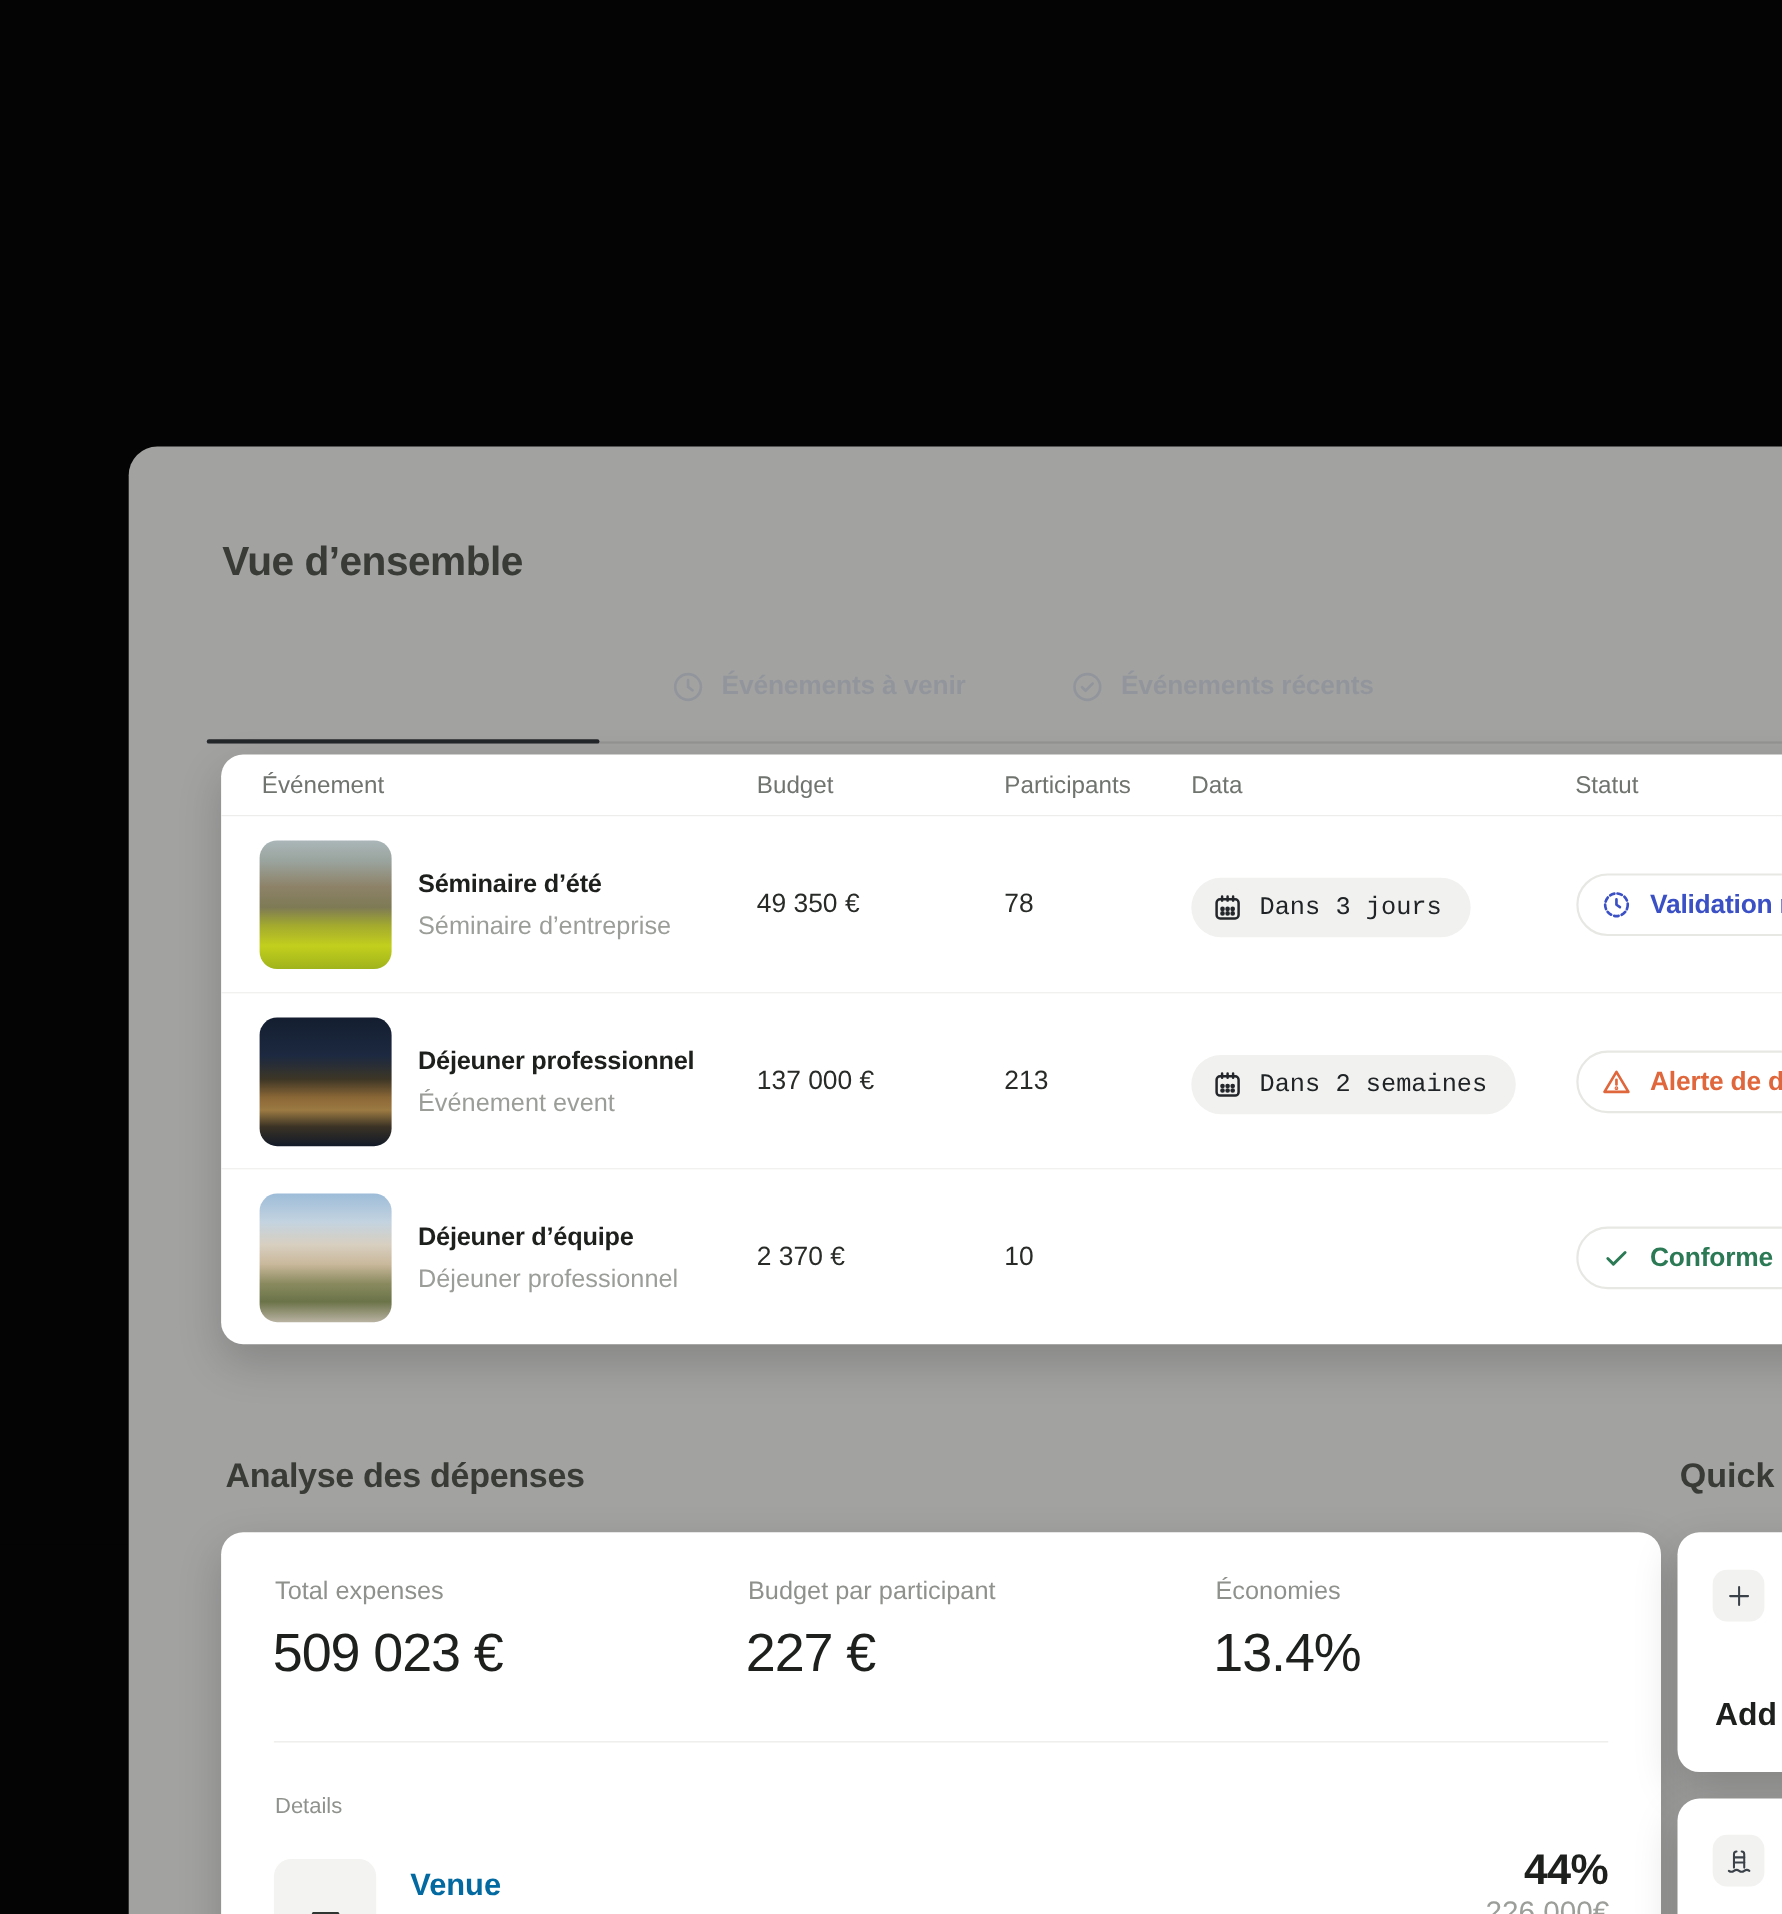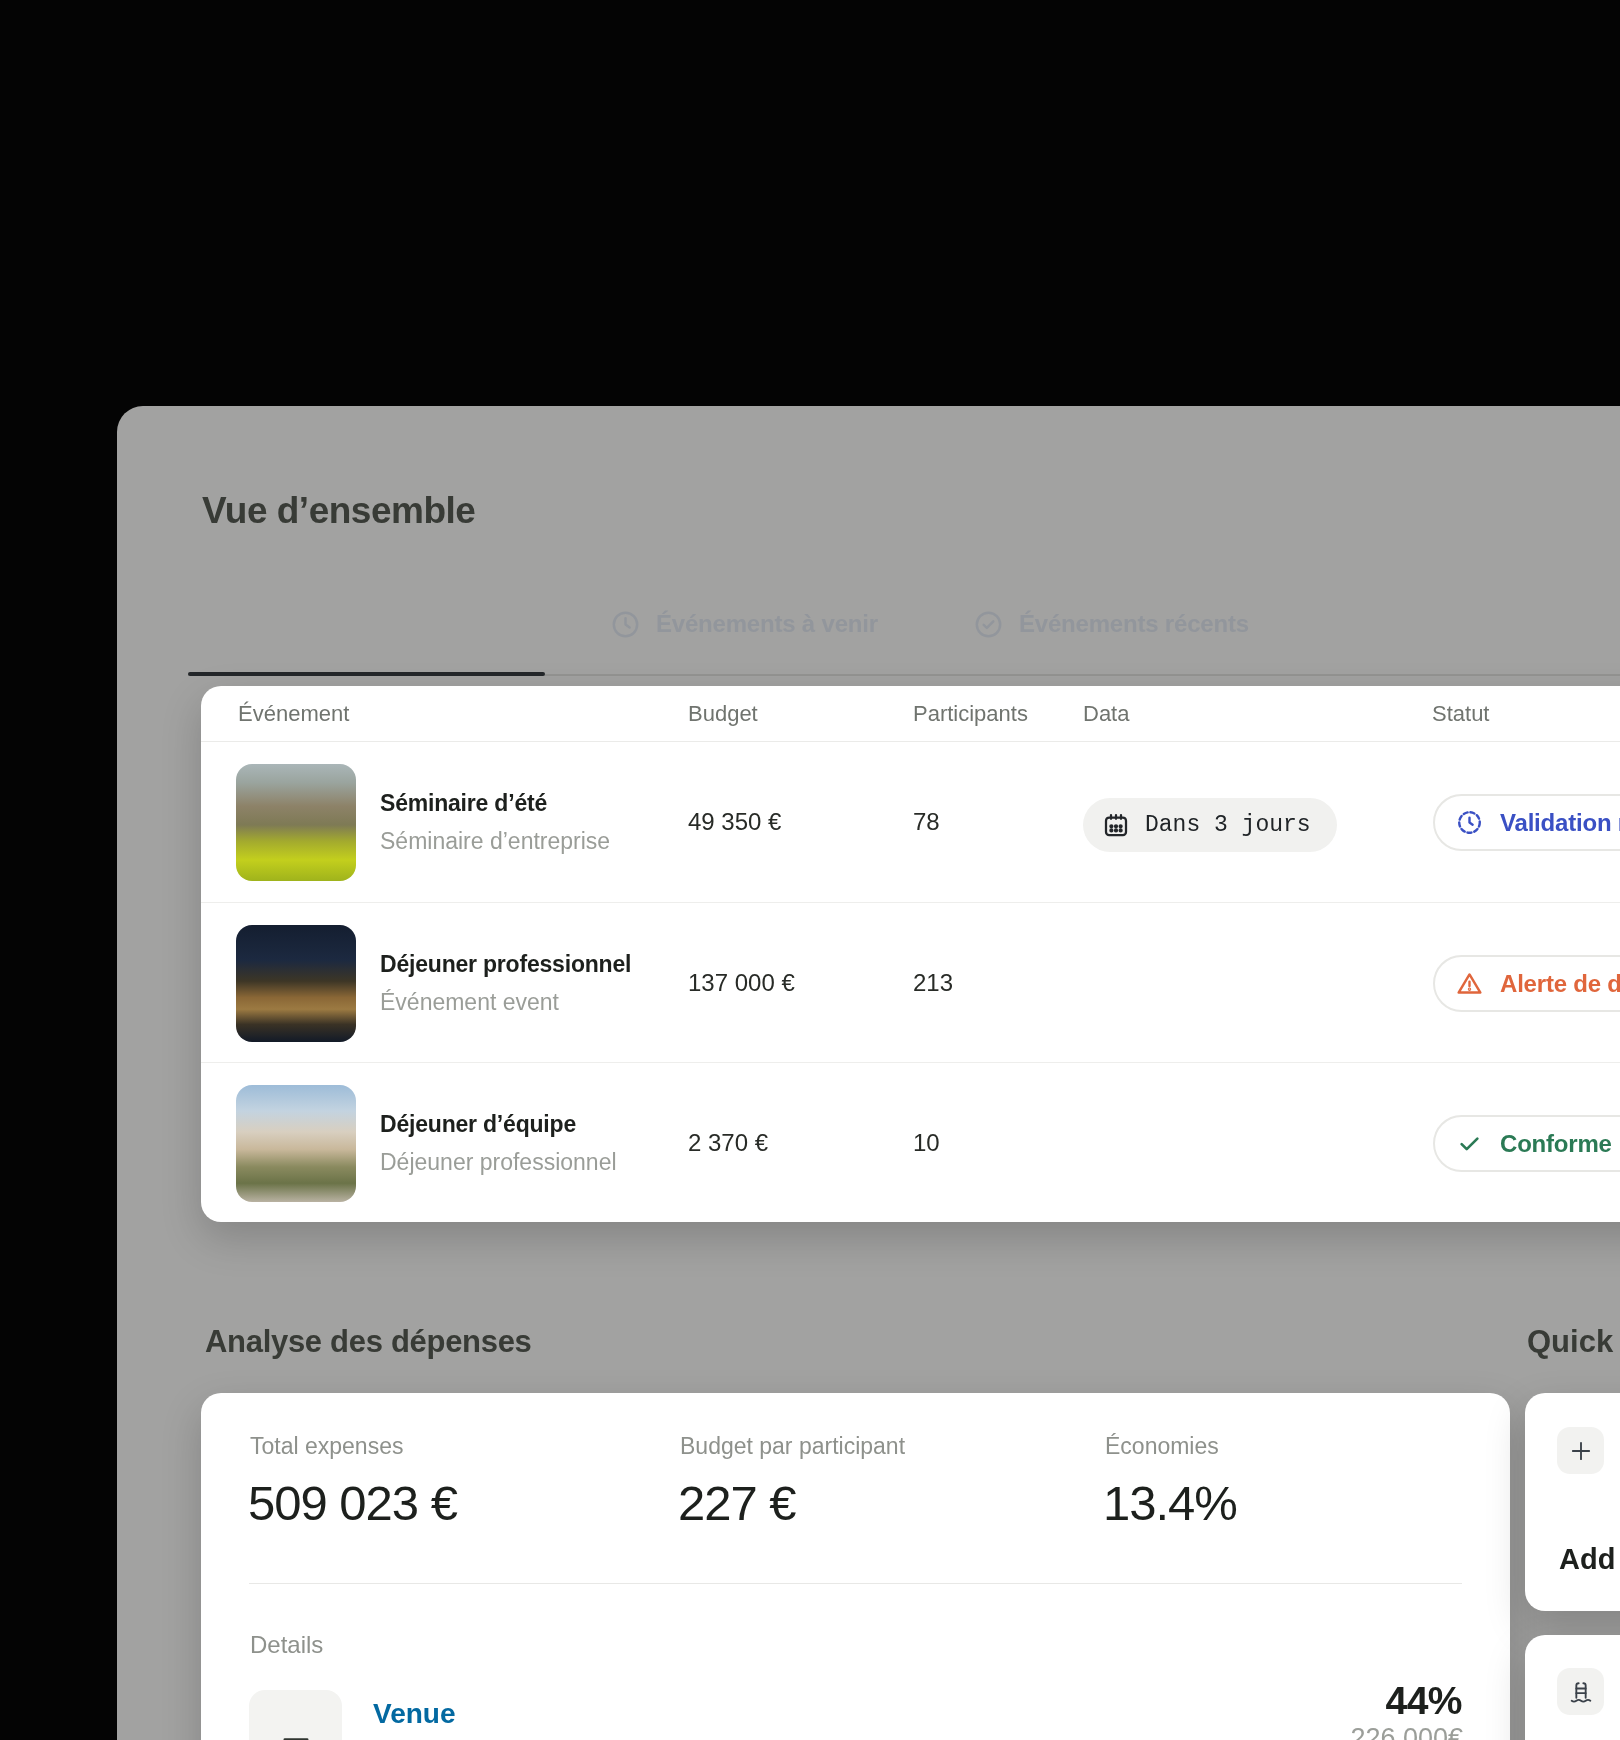--- a/index.html
+++ b/index.html
@@ -74,21 +74,21 @@
                  color:#383b36; white-space:nowrap; }
 
   .stats-card { position:absolute; left:201px; top:1393px; width:1309px; height:420px;
                 background:#fff; border-radius:20px; box-shadow:0 16px 40px rgba(0,0,0,0.18); }
   .stat-label { position:absolute; top:40px; font-size:23px; color:#8e918c; white-space:nowrap; }
   .sl0{ left:49px; } .sl1{ left:479px; } .sl2{ left:904px; }
   .stat-value { position:absolute; top:82px; font-size:49px; font-weight:500; color:#1d201d;
                 letter-spacing:-1px; white-space:nowrap; }
   .sv0{ left:47px; } .sv1{ left:477px; } .sv2{ left:902px; }
   .stats-sep { position:absolute; left:48px; right:48px; top:190px; height:1px; background:#e8e8e6; }
-  .details-label { position:absolute; left:49px; top:238px; font-size:24px; color:#8e918c; }
+  .details-label { position:absolute; left:49px; top:238px; font-size:20px; color:#8e918c; }
 
   .venue-icon-box { position:absolute; left:48px; top:297px; width:93px; height:93px;
                     border-radius:16px; background:#f3f3f1; display:flex; align-items:center;
                     justify-content:center; }
   .venue-icon-box svg { width:38px; height:38px; color:#2f3530; margin-top:26px; }
   .venue-label { position:absolute; left:172px; top:305px; font-size:28px; font-weight:700; color:#0369a1; }
   .venue-pct   { position:absolute; right:48px; top:286px; font-size:39px; font-weight:700;
                  color:#1d201d; letter-spacing:-0.5px; }
   .venue-amount{ position:absolute; right:47px; top:330px; font-size:27px; color:#9b9e99; }
 
@@ -169,20 +169,33 @@
         <span class="pill-label">Validation requise</span>
       </div>
     </div>
 
     <div class="trow r1">
       <div class="thumb t1"></div>
       <div class="ev-title">Déjeuner professionnel</div>
       <div class="ev-sub">Événement event</div>
       <div class="c-budget">137 000 €</div>
       <div class="c-part">213</div>
+      <div class="chip">
+        <svg viewBox="0 0 24 24" fill="none" stroke="currentColor" stroke-width="1.8" stroke-linecap="round" stroke-linejoin="round">
+          <rect x="4" y="6" width="16" height="14" rx="2.5"></rect>
+            <path d="M8 4v3M16 4v3M12 4v3"></path>
+          <circle cx="8.3" cy="13" r="0.8" fill="currentColor"></circle>
+            <circle cx="12" cy="13" r="0.8" fill="currentColor"></circle>
+            <circle cx="15.7" cy="13" r="0.8" fill="currentColor"></circle>
+          <circle cx="8.3" cy="16.3" r="0.8" fill="currentColor"></circle>
+            <circle cx="12" cy="16.3" r="0.8" fill="currentColor"></circle>
+            <circle cx="15.7" cy="16.3" r="0.8" fill="currentColor"></circle>
+        </svg>
+        <span class="chip-label">Dans 2 semaines</span>
+      </div>
       <div class="pill alert">
         <svg viewBox="0 0 24 24" fill="none" stroke="currentColor" stroke-width="2" stroke-linecap="round" stroke-linejoin="round">
           <path d="M12 4.5L21 19.5H3L12 4.5z"></path>
             <line x1="12" y1="10.5" x2="12" y2="14"></line>
             <circle cx="12" cy="16.8" r="0.4" fill="currentColor"></circle>
         </svg>
         <span class="pill-label">Alerte de dépassement</span>
       </div>
     </div>
 

